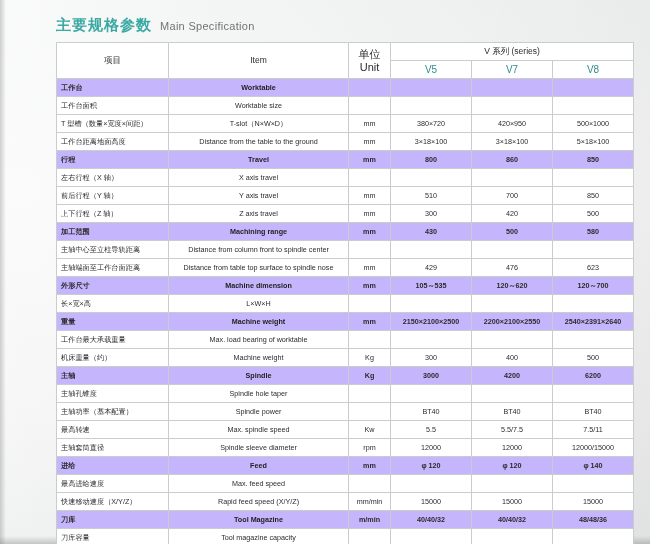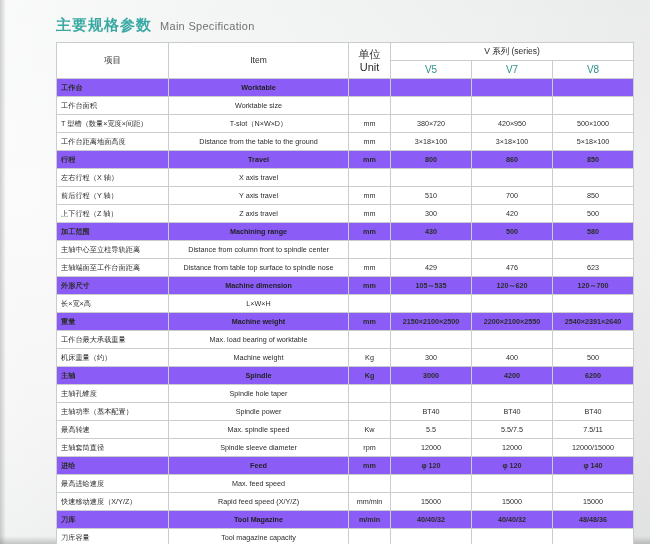--- a/index.html
+++ b/index.html
@@ -113,21 +113,21 @@
   td.en {
     text-align: center;
     padding-left: 5px;
     font-size: 7.2px;
   }
   td.unit, td.val {
     text-align: center;
     font-size: 7.2px;
   }
   tr.group td {
-    background: #8b5cf6;
+    background: #c4b5fd;
     font-weight: bold;
   }
   tr.group td.cn { color: #2d2d2d; }
   tr.group td.en { color: #1f1f1f; }
 </style>
 </head>
 <body>
 
 <div class="page">
   <div class="sheen"></div>

